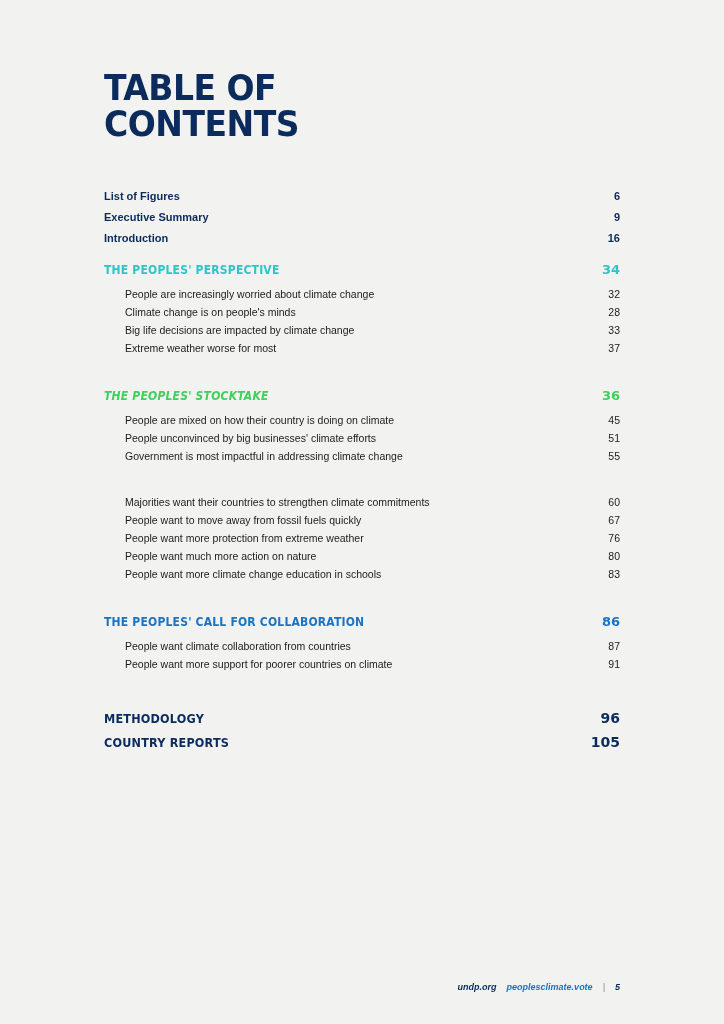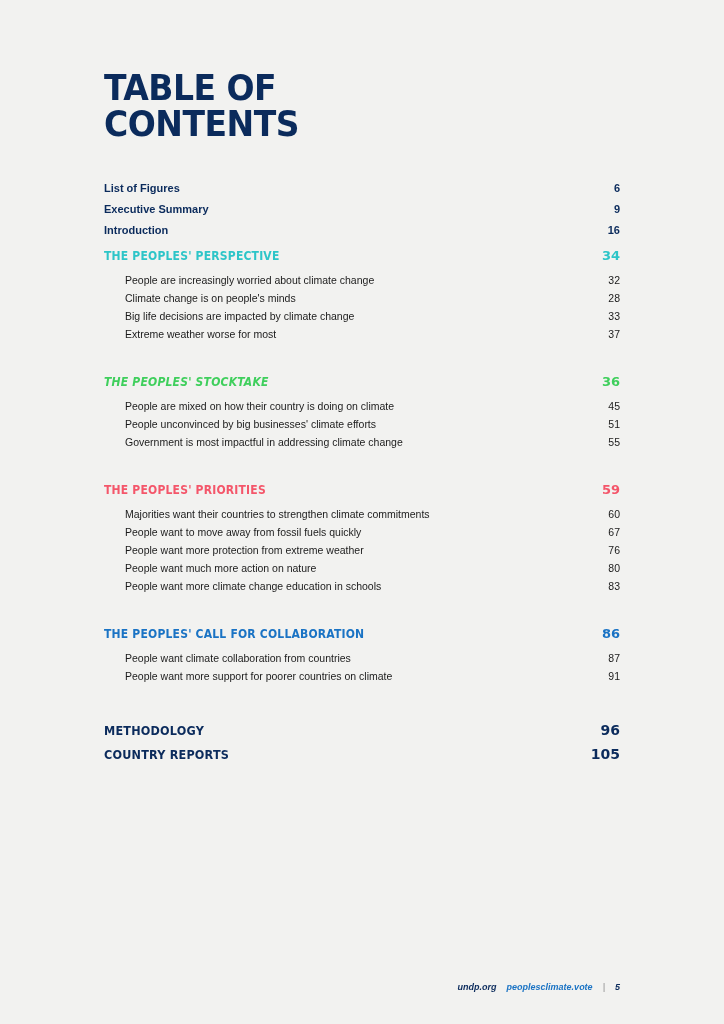--- a/index.html
+++ b/index.html
@@ -35,21 +35,21 @@
     font-stretch: condensed;
     transform: scaleX(1.02);
     transform-origin: left top;
   }
   .title .line {
     display: block;
   }
   .toc {
     position: absolute;
     left: 104px;
-    top: 182px;
+    top: 190px;
     width: 516px;
   }
 
   
   .row {
     display: flex;
     align-items: baseline;
     justify-content: space-between;
   }
   .row .label { white-space: nowrap; }
@@ -175,21 +175,21 @@
       <div class="row">
         <span class="label">Executive Summary</span>
         <span class="page-no">9</span>
       </div>
       <div class="row">
         <span class="label">Introduction</span>
         <span class="page-no">16</span>
       </div>
     </div>
 
-    <div class="section" style="margin-top:12px;">
+    <div class="section" style="margin-top:18px;">
       <div class="section-head" style="color:#2dc5c8;">
         <span class="label" style="color:#2dc5c8;">THE PEOPLES' PERSPECTIVE</span>
         <span class="page-no" style="color:#2dc5c8;">34</span>
       </div>
       <ul class="sub-list">
         <li class="row">
           <span class="label">People are increasingly worried about climate change</span>
           <span class="page-no">32</span>
         </li>
         <li class="row">
@@ -222,24 +222,20 @@
           <span class="page-no">51</span>
         </li>
         <li class="row">
           <span class="label">Government is most impactful in addressing climate change</span>
           <span class="page-no">55</span>
         </li>
       </ul>
     </div>
 
     <div class="section" style="margin-top:34px;">
-      <div class="section-head">
-        <span class="label" style="color:#f4566a;">THE PEOPLES' PRIORITIES</span>
-        <span class="page-no" style="color:#f4566a;">59</span>
-      </div>
       <ul class="sub-list">
         <li class="row">
           <span class="label">Majorities want their countries to strengthen climate commitments</span>
           <span class="page-no">60</span>
         </li>
         <li class="row">
           <span class="label">People want to move away from fossil fuels quickly</span>
           <span class="page-no">67</span>
         </li>
         <li class="row">

